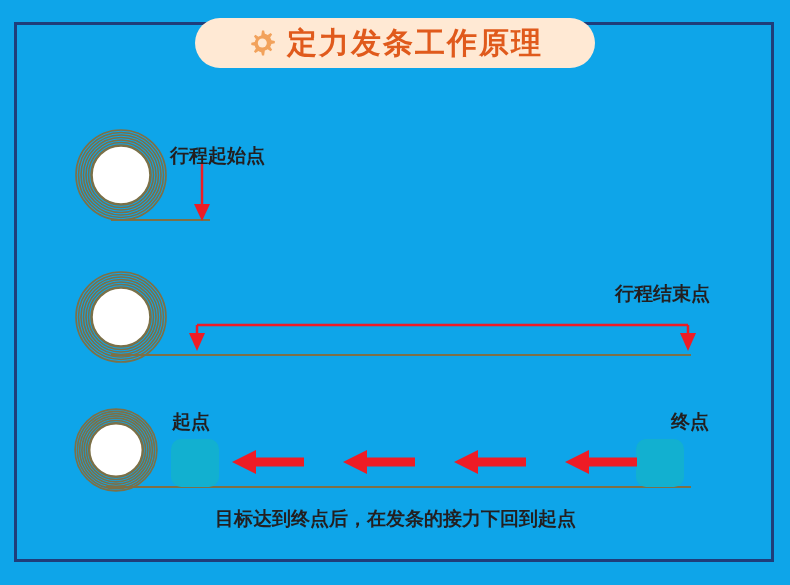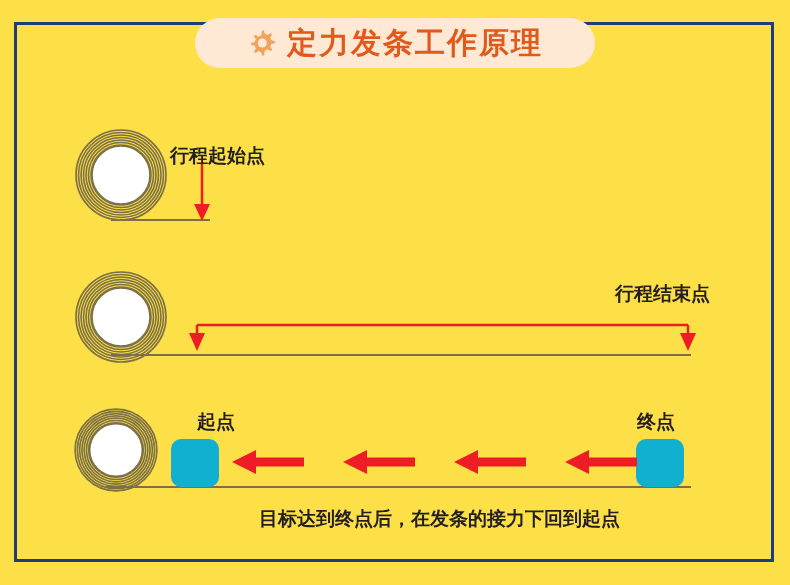--- a/index.html
+++ b/index.html
@@ -10,21 +10,21 @@
     width: 790px;
     height: 585px;
     background: #ffffff;
     font-family: "DejaVu Sans", "Liberation Sans", sans-serif;
     overflow: hidden;
   }
   #stage {
     position: relative;
     width: 790px;
     height: 585px;
-    background: #fde047;
+    background: #0ea5e9;
   }
   
   .frame {
     position: absolute;
     left: 14px;
     top: 22px;
     width: 760px;
     height: 540px;
     border: 3px solid #1f3d7a;
     box-sizing: border-box;
@@ -168,35 +168,35 @@
       <circle cx="55" cy="55" r="32.5"></circle>
       <circle cx="55" cy="55" r="30"></circle>
     </g>
     <circle cx="55" cy="55" r="29" fill="#ffffff" stroke="#7c7047" stroke-width="1.8"></circle>
   </svg>
   <div class="tail" style="left:106px; top:486px; width:585px;"></div>
 
   <div class="block" style="left:171px; top:439px; width:48px; height:48px;"></div>
   <div class="block" style="left:636px; top:439px; width:48px; height:48px;"></div>
 
-  <div class="label" style="left:172px; top:412px;margin-left:25px;">起点</div>
-  <div class="label" style="left:637px; top:412px;">终点</div>
+  <div class="label" style="left:172px; top:412px;">起点</div>
+  <div class="label" style="left:671px; top:412px;">终点</div>
 
   <svg class="arrowsvg" style="left:232px; top:450px;" width="80" height="26">
     <line x1="22" y1="12" x2="72" y2="12" stroke="#ee1c25" stroke-width="9"></line>
     <polygon points="0,12 24,0 24,24" fill="#ee1c25"></polygon>
   </svg>
   <svg class="arrowsvg" style="left:343px; top:450px;" width="80" height="26">
     <line x1="22" y1="12" x2="72" y2="12" stroke="#ee1c25" stroke-width="9"></line>
     <polygon points="0,12 24,0 24,24" fill="#ee1c25"></polygon>
   </svg>
   <svg class="arrowsvg" style="left:454px; top:450px;" width="80" height="26">
     <line x1="22" y1="12" x2="72" y2="12" stroke="#ee1c25" stroke-width="9"></line>
     <polygon points="0,12 24,0 24,24" fill="#ee1c25"></polygon>
   </svg>
   <svg class="arrowsvg" style="left:565px; top:450px;" width="80" height="26">
     <line x1="22" y1="12" x2="72" y2="12" stroke="#ee1c25" stroke-width="9"></line>
     <polygon points="0,12 24,0 24,24" fill="#ee1c25"></polygon>
   </svg>
 
-  <div class="caption" style="left:215px; top:506px;margin-left:44px;">目标达到终点后，在发条的接力下回到起点</div>
+  <div class="caption" style="left:215px; top:506px;">目标达到终点后，在发条的接力下回到起点</div>
 
 </div>
 
 </body></html>

